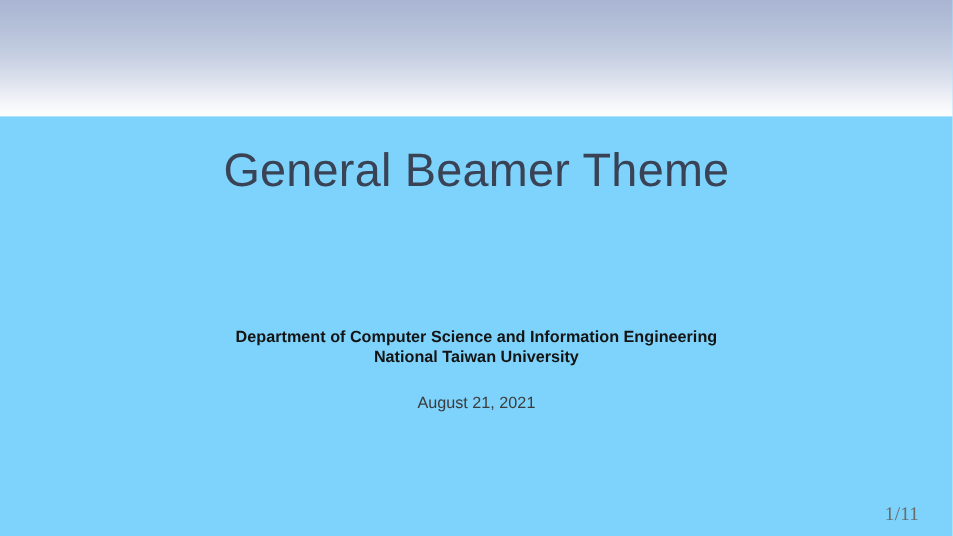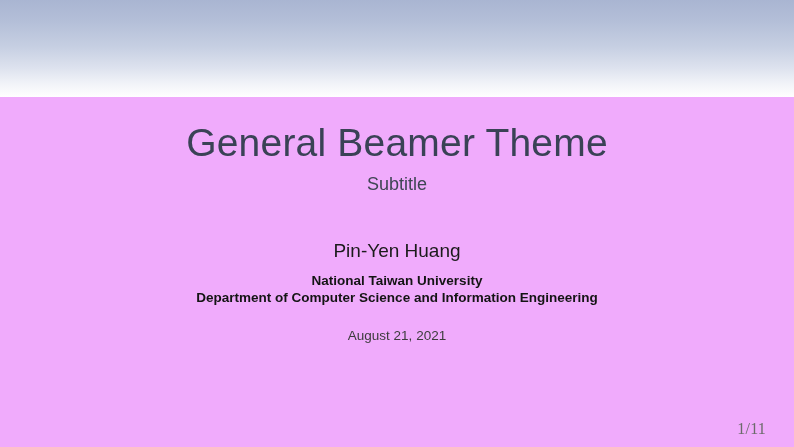--- a/index.html
+++ b/index.html
@@ -9,21 +9,21 @@
   }
 
   body {
     font-family: "DejaVu Sans", sans-serif;
   }
 
   .slide {
     position: relative;
     width: 794px;
     height: 447px;
-    background: #f0abfc;
+    background: #7dd3fc;
     overflow: hidden;
   }
 
   
   .top-gradient {
     position: absolute;
     top: 0;
     left: 0;
     width: 794px;
     height: 97px;
@@ -127,27 +127,25 @@
 <body>
 
 <div class="slide">
 
   <div class="top-gradient"></div>
 
   <div class="content">
 
     <div class="title">General Beamer Theme</div>
 
-    <div class="subtitle">Subtitle</div>
 
-    <div class="author">Pin-Yen Huang</div>
 
     <div class="affiliation">
+      <span class="aff-line">Department of Computer Science and Information Engineering</span>
       <span class="aff-line">National Taiwan University</span>
-      <span class="aff-line">Department of Computer Science and Information Engineering</span>
     </div>
 
     <div class="date">August 21, 2021</div>
 
   </div>
 
   <div class="page-number">1/11</div>
 
 </div>
 

